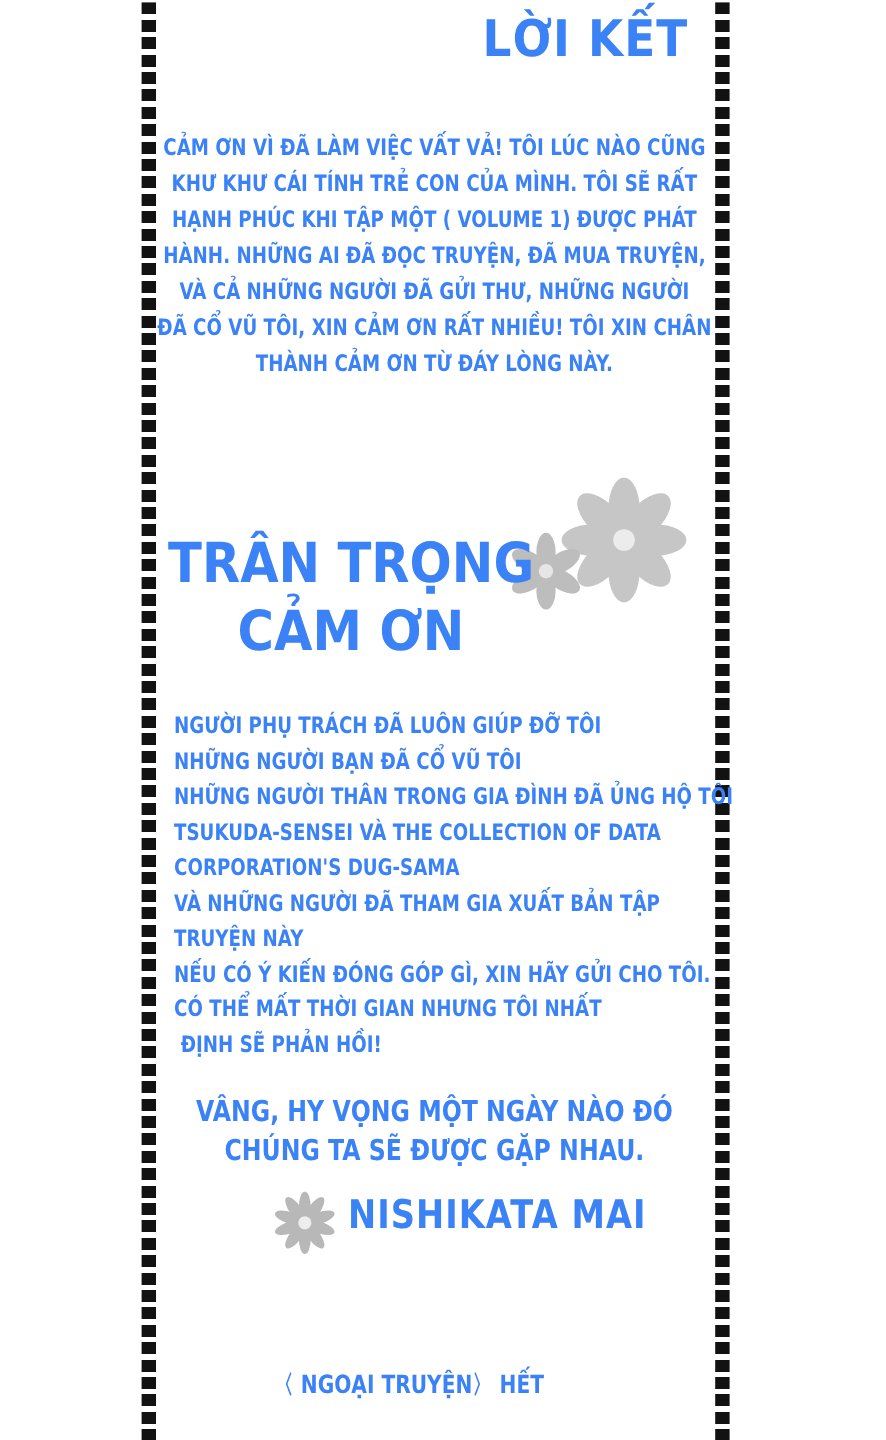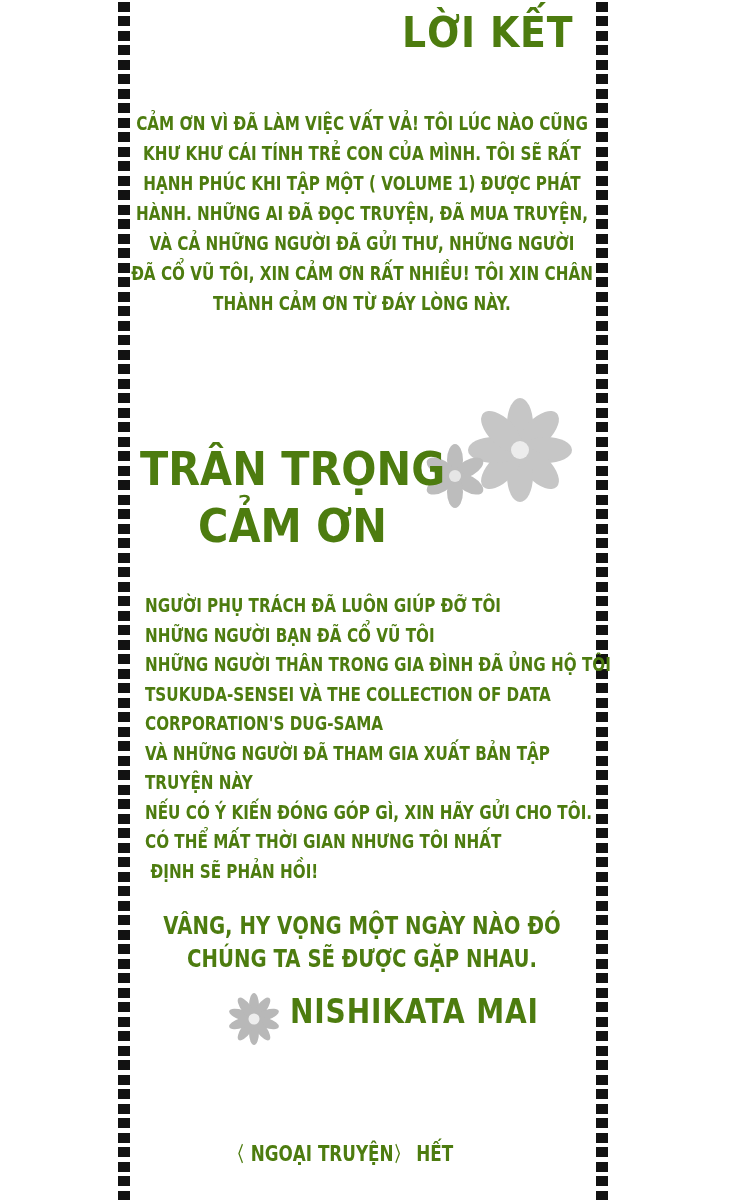--- a/index.html
+++ b/index.html
@@ -4,21 +4,21 @@
 <style>
   html, body { margin: 0; padding: 0; background: #ffffff; }
   .page {
     position: relative;
     width: 738px;
     height: 1200px;
     background: #ffffff;
     overflow: hidden;
     font-family: "DejaVu Sans", "Liberation Sans", sans-serif;
     font-weight: bold;
-    color: #4d7c0f;
+    color: #3b82f6;
   }
   .border-strip {
     position: absolute;
     top: 2px;
     bottom: 0;
     width: 12px;
     background: repeating-linear-gradient(to bottom, #121212 0px, #121212 10px, transparent 10px, transparent 14.5px);
   }
   .border-left  { left: 118px; }
   .border-right { left: 596px; }

